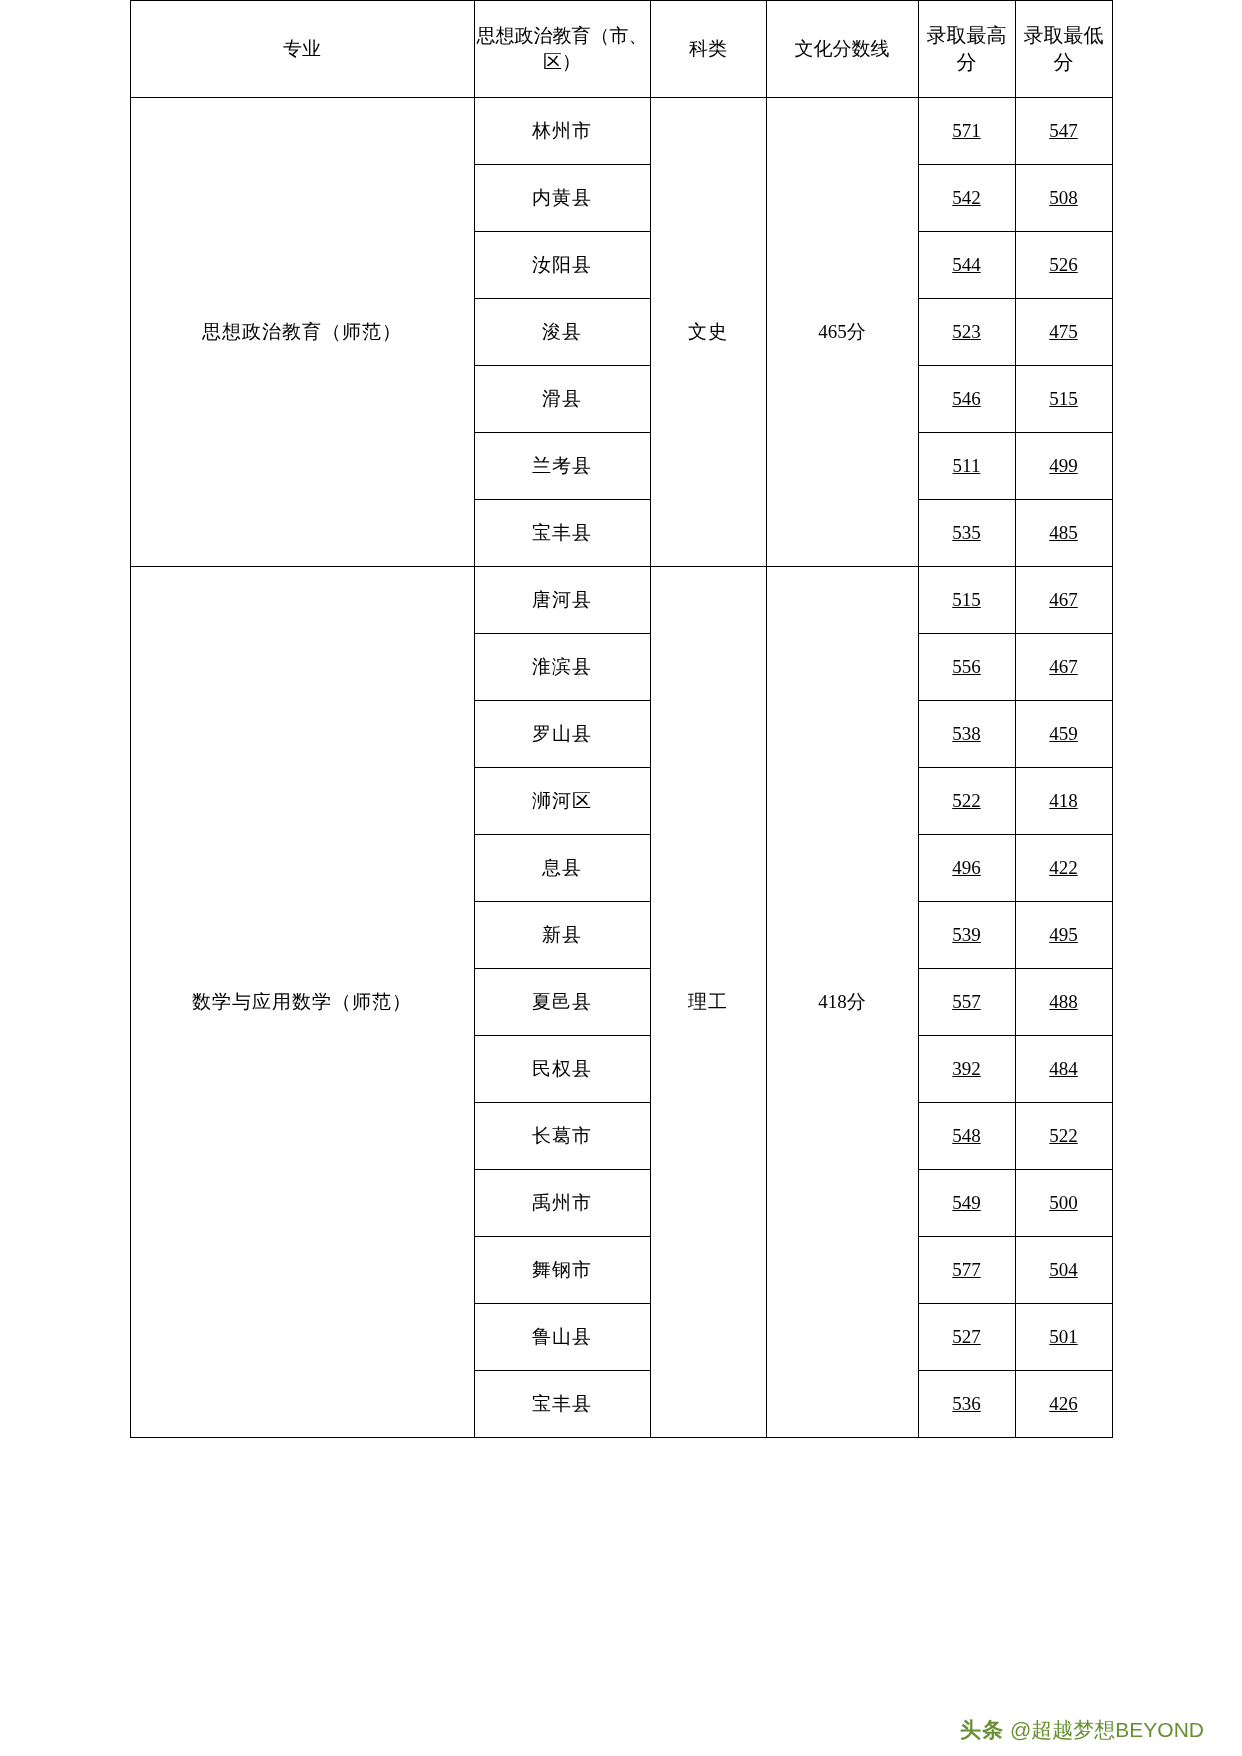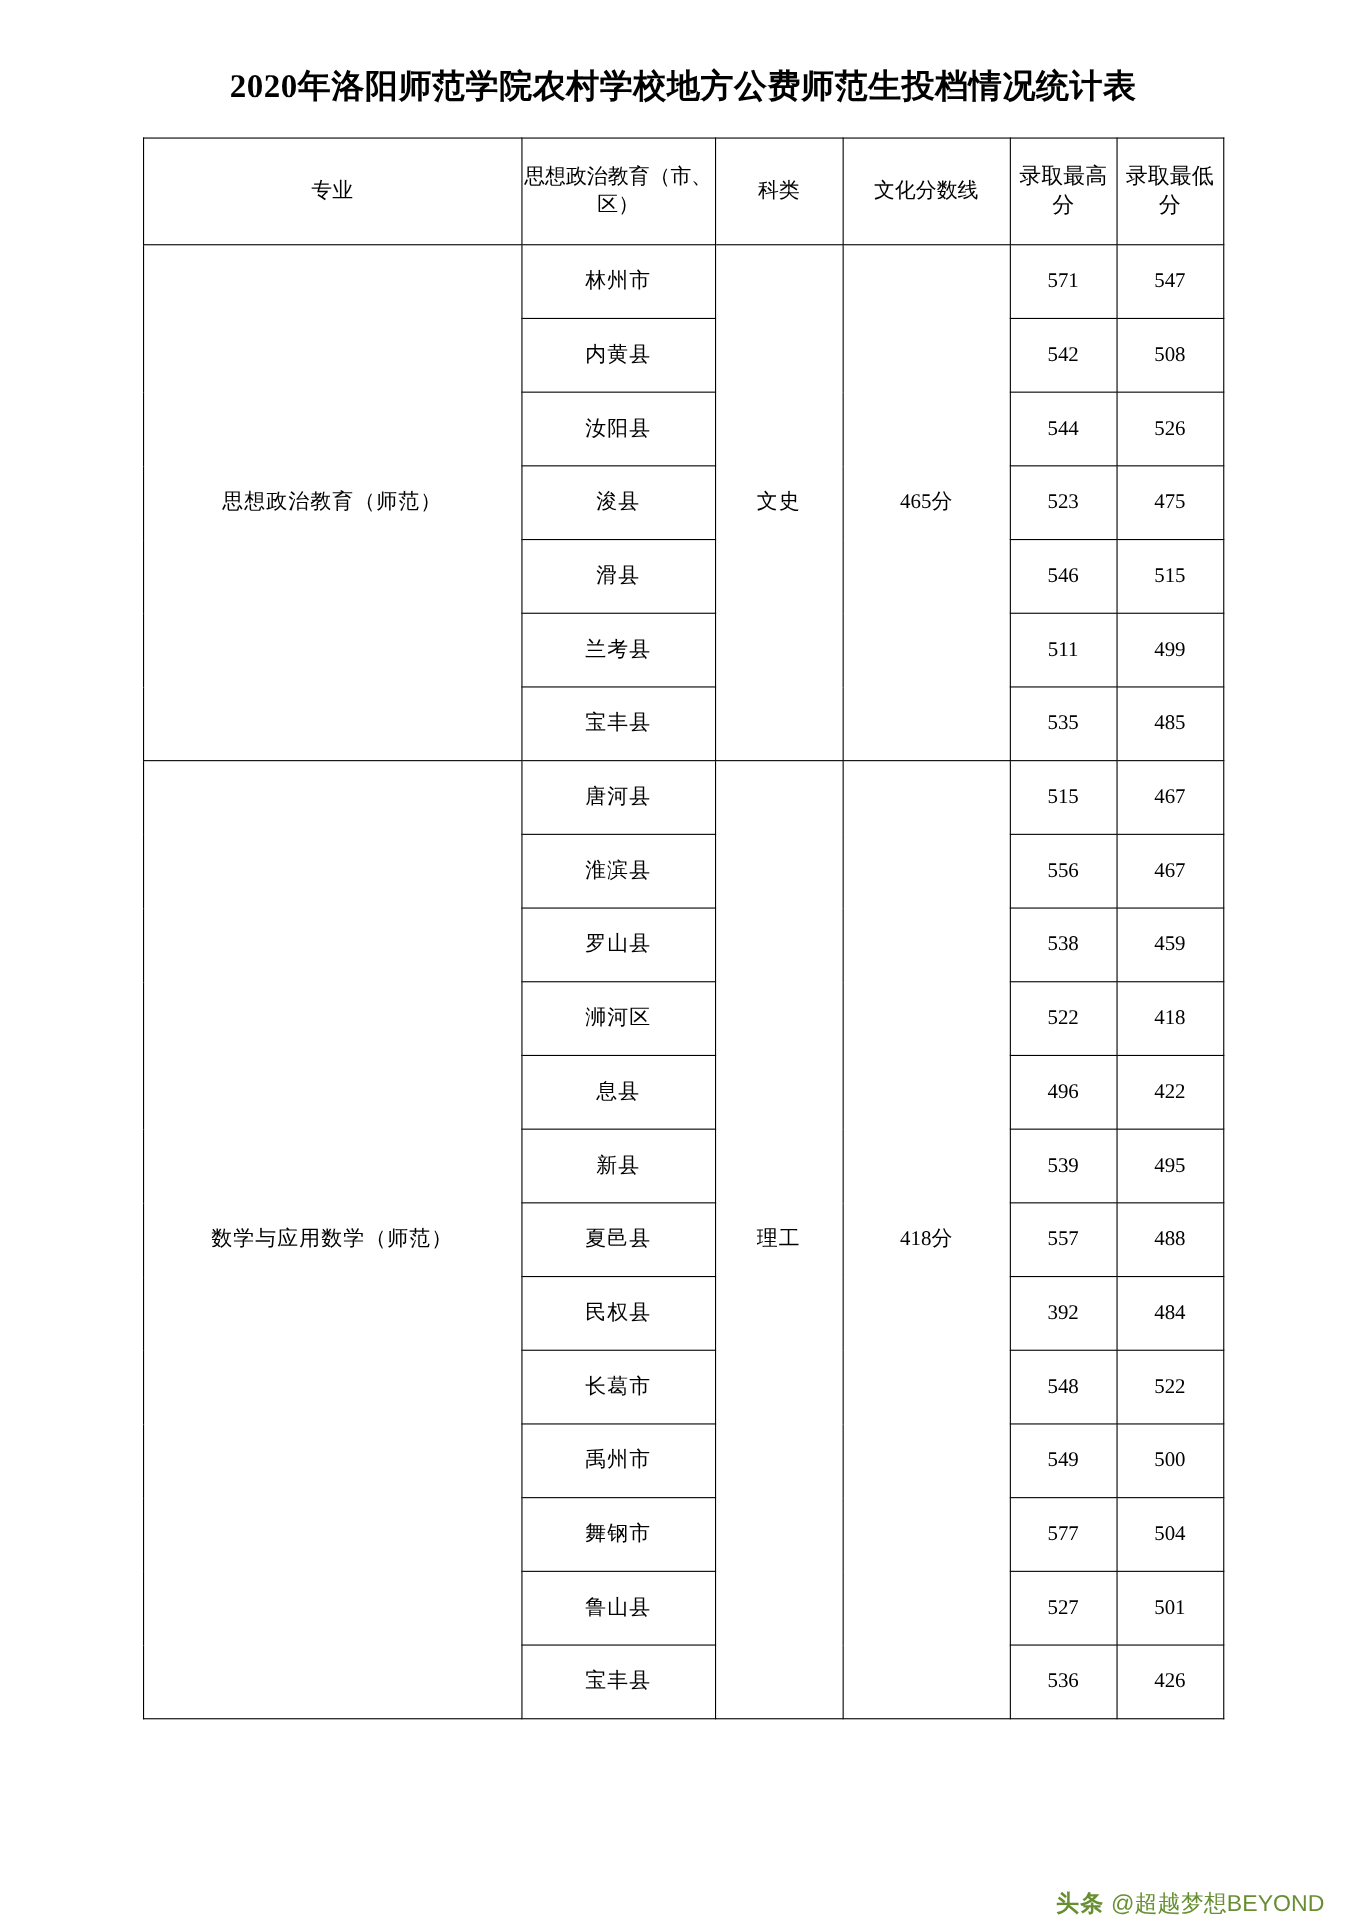--- a/index.html
+++ b/index.html
@@ -80,20 +80,21 @@
     font-weight: bold;
     letter-spacing: 1px;
   }
   td.line-cell {
     font-size: 20px;
     font-weight: bold;
     margin-top: 16px;
   }
   td.num-cell {
     font-size: 20px;
+    text-decoration: underline;
   }
   .watermark {
     position: absolute;
     right: 38px;
     bottom: 12px;
     font-size: 21px;
     color: #4d7c0f;
     font-family: "Liberation Sans", sans-serif;
     white-space: nowrap;
     opacity: 0.85;
@@ -102,21 +103,20 @@
     font-weight: bold;
     margin-right: 6px;
     letter-spacing: 1px;
   }
 </style>
 </head>
 <body>
 
 <div class="page">
 
-  <div class="doc-title">2020年洛阳师范学院农村学校地方公费师范生投档情况统计表</div>
 
   <table class="score-table">
     <colgroup>
       <col class="col-major">
       <col class="col-county">
       <col class="col-cat">
       <col class="col-line">
       <col class="col-high">
       <col class="col-low">
     </colgroup>

